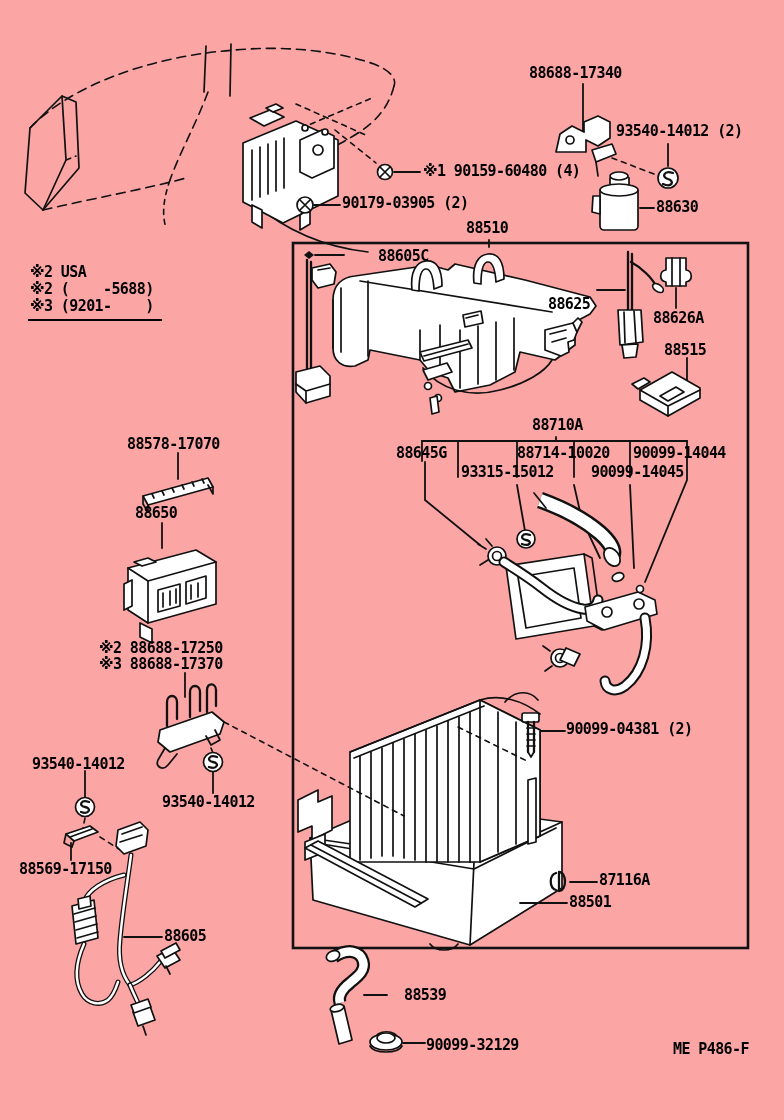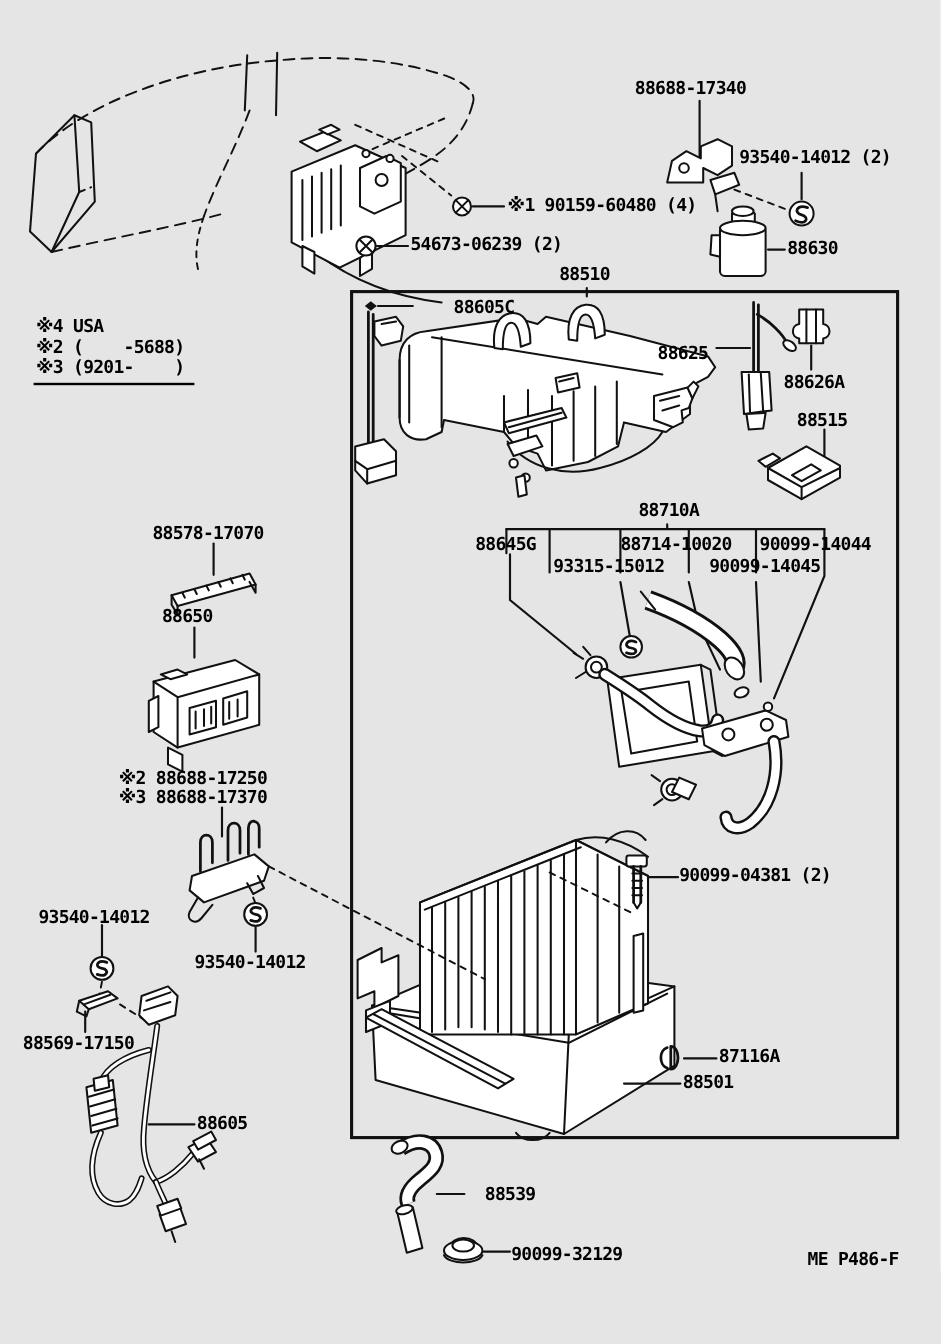--- a/index.html
+++ b/index.html
@@ -1,16 +1,16 @@
 <!DOCTYPE html>
 <html><head>
 <meta charset="utf-8">
 <style>
   html,body{margin:0;padding:0;background:#fff;}
-  #stage{position:relative;width:784px;height:1120px;background:#e5e5e5;overflow:hidden;
+  #stage{position:relative;width:784px;height:1120px;background:#fca5a5;overflow:hidden;
          font-family:"DejaVu Sans Mono","DejaVu Sans",monospace;}
   #art{position:absolute;left:0;top:0;}
   .plabel{position:absolute;font:700 15px "DejaVu Sans Mono","DejaVu Sans",monospace;
           color:#000;white-space:pre;letter-spacing:-0.6px;line-height:15px;}
   #legend{position:absolute;left:30px;top:264px;font:700 15px "DejaVu Sans Mono","DejaVu Sans",monospace;
           color:#000;line-height:17px;white-space:pre;letter-spacing:-0.6px;}
   #legend-underline{position:absolute;left:28px;top:319px;width:134px;border-top:2.5px solid #000;}
   #footer-code{position:absolute;left:673px;top:1040px;font:700 15px "DejaVu Sans Mono","DejaVu Sans",monospace;
           color:#000;letter-spacing:-0.6px;}
   svg *{vector-effect:none;}
@@ -326,25 +326,25 @@
     <path class="ln" d="M 143 1026 L 146 1035"></path>
     <path class="ldr" d="M 124 937 L 162 937"></path>
   </g>
 
 </svg>
 
 <div id="labels">
       <div class="plabel" style="left: 529px; top: 66px;">88688-17340</div>
       <div class="plabel" style="left: 616px; top: 124px;">93540-14012 (2)</div>
       <div class="plabel" style="left: 423px; top: 164px;">※1 90159-60480 (4)</div>
-      <div class="plabel" style="left: 342px; top: 196px;">54673-06239 (2)</div>
+      <div class="plabel" style="left: 342px; top: 196px;">90179-03905 (2)</div>
       <div class="plabel" style="left: 656px; top: 200px;">88630</div>
       <div class="plabel" style="left: 466px; top: 221px;">88510</div>
       <div class="plabel" style="left: 346px; top: 249px; margin-left: 32px;">88605C</div>
-      <div class="plabel" style="left: 548px; top: 287px;">88625</div>
+      <div class="plabel" style="left: 548px; top: 297px;">88625</div>
       <div class="plabel" style="left: 653px; top: 311px;">88626A</div>
       <div class="plabel" style="left: 664px; top: 343px;">88515</div>
       <div class="plabel" style="left: 532px; top: 418px;">88710A</div>
       <div class="plabel" style="left: 396px; top: 446px;">88645G</div>
       <div class="plabel" style="left: 517px; top: 446px;">88714-10020</div>
       <div class="plabel" style="left: 633px; top: 446px;">90099-14044</div>
       <div class="plabel" style="left: 461px; top: 465px;">93315-15012</div>
       <div class="plabel" style="left: 575px; top: 465px; padding-left: 16px;">90099-14045</div>
       <div class="plabel" style="left: 127px; top: 437px;">88578-17070</div>
       <div class="plabel" style="left: 135px; top: 506px;">88650</div>
@@ -354,18 +354,18 @@
       <div class="plabel" style="left: 162px; top: 795px;">93540-14012</div>
       <div class="plabel" style="left: 19px; top: 862px;">88569-17150</div>
       <div class="plabel" style="left: 164px; top: 929px;">88605</div>
       <div class="plabel" style="left: 566px; top: 722px;">90099-04381 (2)</div>
       <div class="plabel" style="left: 599px; top: 873px;">87116A</div>
       <div class="plabel" style="left: 569px; top: 895px; text-align: center;">88501</div>
       <div class="plabel" style="left: 404px; top: 988px;">88539</div>
       <div class="plabel" style="left: 426px; top: 1038px;">90099-32129</div>
     </div>
 
-<div id="legend"><div>※4 USA</div><div>※2 (    -5688)</div><div>※3 (9201-    )</div></div>
+<div id="legend"><div>※2 USA</div><div>※2 (    -5688)</div><div>※3 (9201-    )</div></div>
 <div id="legend-underline"></div>
 
 <div id="footer-code">ME P486-F</div>
 
 </div>
 
 </body></html>

